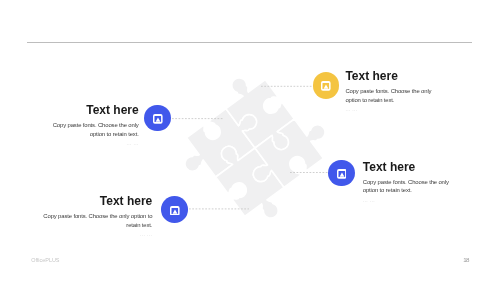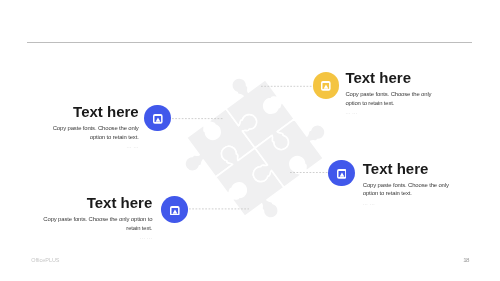--- a/index.html
+++ b/index.html
@@ -12,21 +12,21 @@
            background:#bdbdbd;}
   .brand{position:absolute;left:31.2px;top:257.5px;font-size:5.45px;color:#c6c6c6;
          letter-spacing:0px;white-space:nowrap;line-height:1;}
   .pagenum{position:absolute;left:463.2px;top:257.2px;font-size:6.2px;color:#999999;
            letter-spacing:-0.6px;line-height:1;}
   svg.layer{position:absolute;left:0;top:0;width:500px;height:281px;}
   .icon-circle{position:absolute;width:26.6px;height:26.6px;border-radius:50%;
                display:flex;align-items:center;justify-content:center;}
   .icon-circle svg{display:block;position:relative;left:0.3px;top:0.85px;}
   .txt{position:absolute;}
-  .txt .title{font-size:15px;font-weight:bold;color:#1a1a1a;
+  .txt .title{font-size:12px;font-weight:bold;color:#1a1a1a;
               letter-spacing:0px;line-height:1;white-space:nowrap;}
   .txt .body{font-size:5.95px;color:#3b3b3b;line-height:8.7px;letter-spacing:-0.145px;margin-top:4.9px;}
   .txt .sub{font-size:5px;color:#cfcfcf;line-height:8.7px;letter-spacing:0.35px;margin-top:1px;}
   .txt.r{text-align:right;}
   .txt.l{text-align:left;}
 </style>
 </head>
 <body>
 
 <div class="slide">

